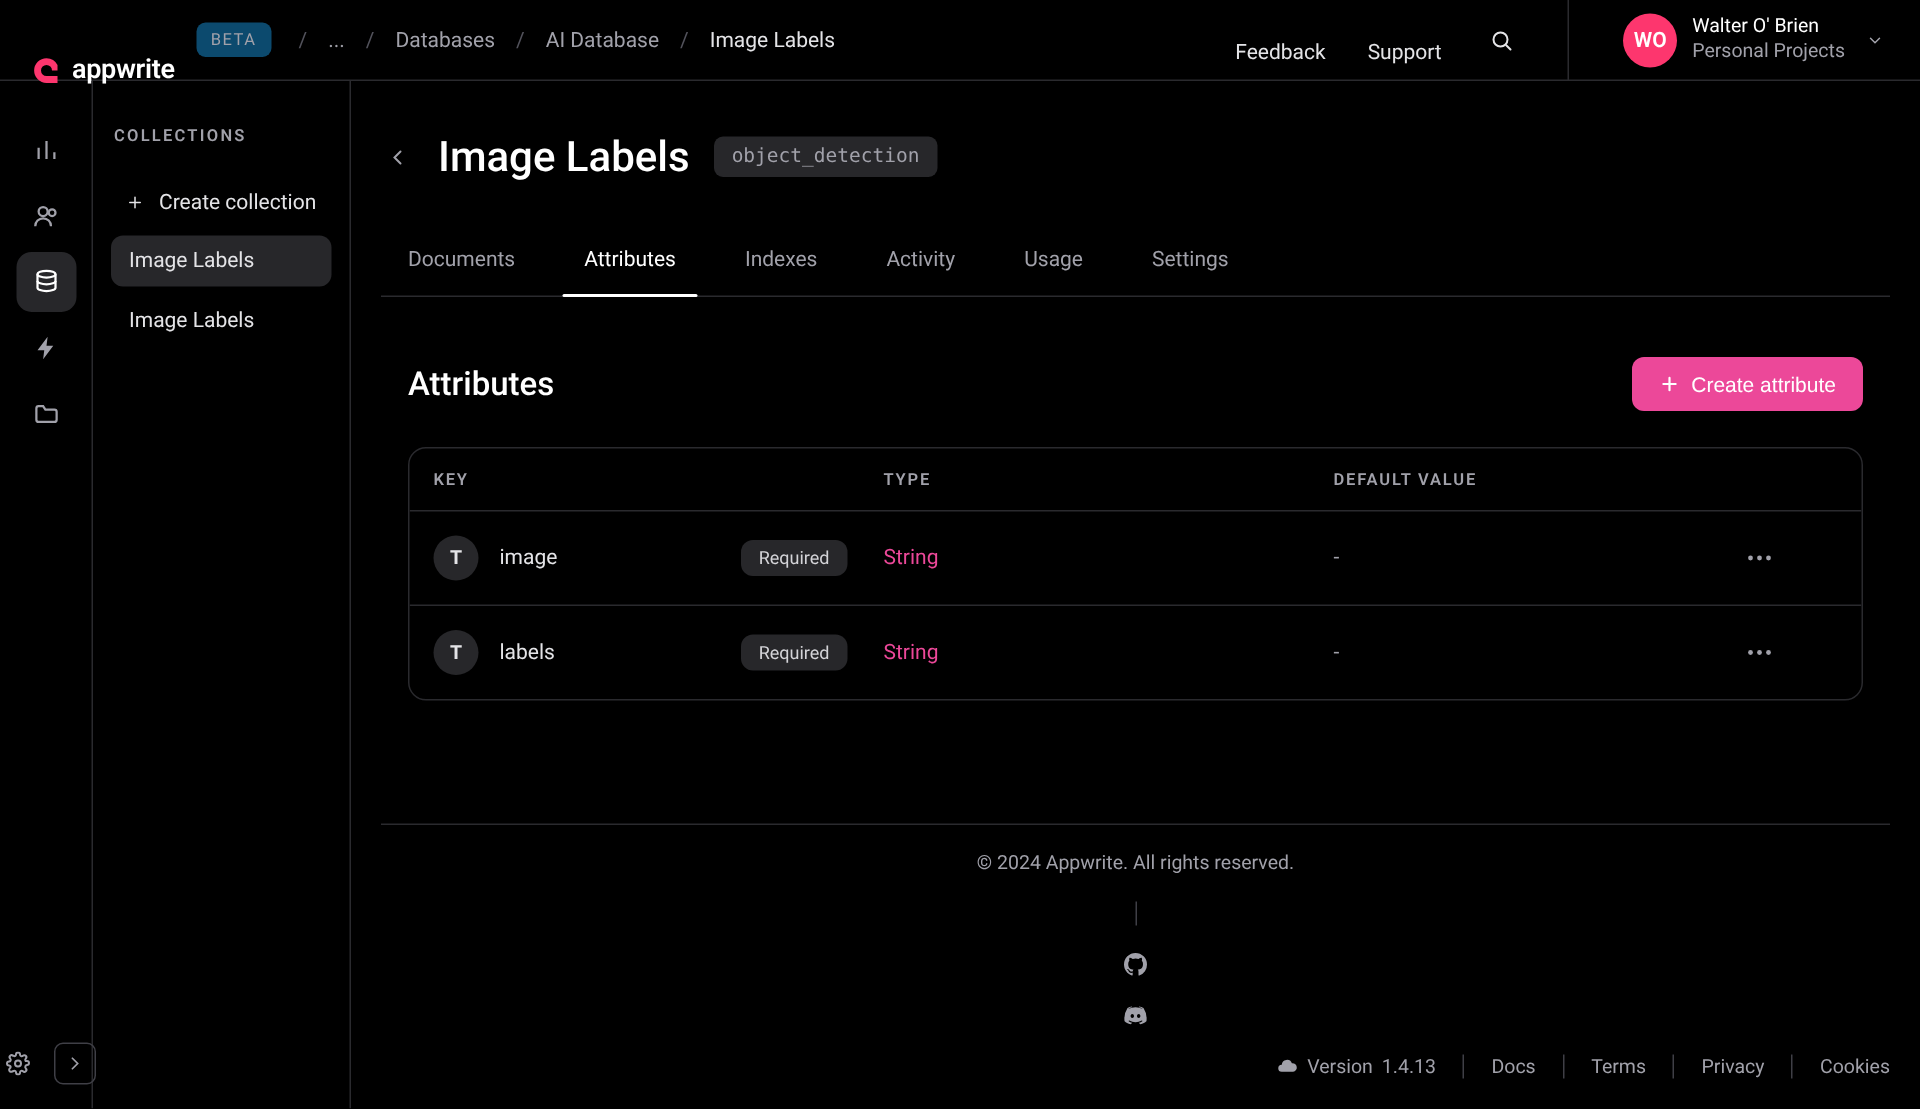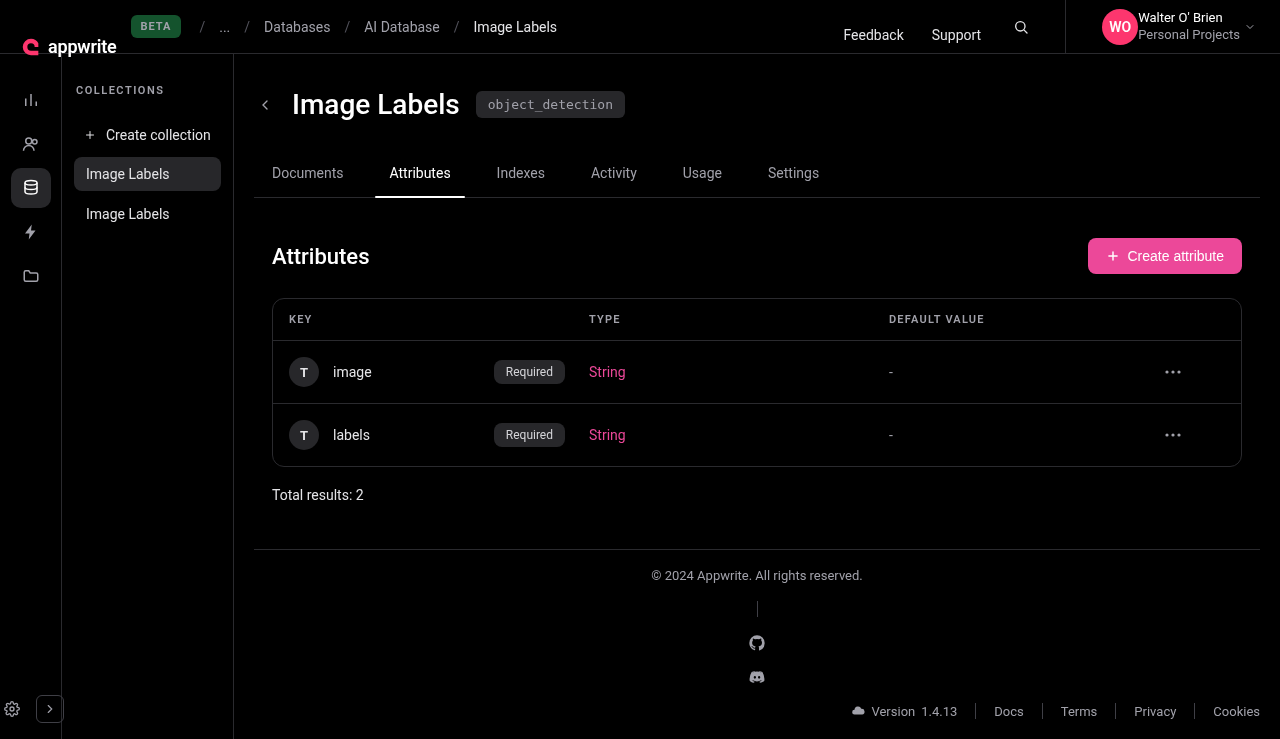--- a/index.html
+++ b/index.html
@@ -3,30 +3,30 @@
 <meta charset="utf-8">
 <style>
   * { box-sizing: border-box; margin: 0; padding: 0; }
   html, body { width: 1280px; height: 739px; background: #000; color: #e4e4e7; font-family: -apple-system, BlinkMacSystemFont, "Segoe UI", Roboto, sans-serif; font-size: 14px; overflow: hidden; }
   a { text-decoration: none; color: inherit; }
 
   
   .topbar { display: flex; align-items: center; height: 54px; border-bottom: 1px solid #2a2a2e; padding: 0 20px; }
   .logo { display: flex; align-items: center; gap: 6px; margin-top: 40px; }
   .logo-text { font-weight: 600; font-size: 18px; color: #fff; letter-spacing: -0.2px; }
-  .beta-badge { background: #14532d; color: #a1a1aa; font-size: 11px; font-weight: 700; letter-spacing: 1px; padding: 5px 10px; border-radius: 6px; margin-left: 14px; }
+  .beta-badge { background: #0c4a6e; color: #a1a1aa; font-size: 11px; font-weight: 400; letter-spacing: 1px; padding: 5px 10px; border-radius: 6px; margin-left: 14px; }
   .breadcrumb { display: flex; align-items: center; gap: 14px; margin-left: 18px; color: #a1a1aa; font-size: 14px; }
   .breadcrumb .sep { color: #52525b; }
   .breadcrumb .crumb { cursor: pointer; }
   .breadcrumb .crumb.current { color: #e4e4e7; }
   .topbar-right { margin-left: auto; display: flex; align-items: center; gap: 28px; }
   .top-link { color: #e4e4e7; cursor: pointer; margin-top: 17px; }
   .search-btn { width: 24px; height: 24px; display: flex; align-items: center; justify-content: center; cursor: pointer; }
   .vsep { width: 1px; height: 54px; background: #2a2a2e; margin: 0 8px 0 4px; }
-  .user-chip { display: flex; align-items: center; gap: 0; cursor: pointer; padding-right: 4px; }
+  .user-chip { display: flex; align-items: center; gap: 10px; cursor: pointer; padding-right: 4px; }
   .avatar { width: 36px; height: 36px; border-radius: 50%; background: #fd366e; color: #fff; font-weight: 600; display: flex; align-items: center; justify-content: center; font-size: 14px; }
   .user-meta { display: flex; flex-direction: column; line-height: 1.25; }
   .user-name { color: #fff; font-size: 13px; }
   .user-org  { color: #a1a1aa; font-size: 13px; }
   .chevron { color: #a1a1aa; margin-left: 4px; }
 
   
   .layout { display: flex; height: calc(739px - 54px); }
 
   
@@ -272,23 +272,20 @@
           <span class="row-actions">
             <svg width="16" height="4" viewBox="0 0 16 4" fill="currentColor">
                 <circle cx="2" cy="2" r="1.6"></circle>
                 <circle cx="8" cy="2" r="1.6"></circle>
                 <circle cx="14" cy="2" r="1.6"></circle>
               </svg>
           </span>
         </div>
       </div>
 
-      <div class="results-line">
-        <span>Total results: </span><span>2</span>
-      </div>
 
     </div>
 
     <div class="footer">
       <span>© 2024 Appwrite. All rights reserved.</span>
       <span class="vline"></span>
       <a>
         <svg width="16" height="16" viewBox="0 0 24 24" fill="currentColor">
             <path d="M12 .5A11.5 11.5 0 0 0 .5 12c0 5.1 3.3 9.4 7.9 10.9.6.1.8-.2.8-.6v-2c-3.2.7-3.9-1.4-3.9-1.4-.5-1.3-1.3-1.7-1.3-1.7-1-.7.1-.7.1-.7 1.2.1 1.8 1.2 1.8 1.2 1 1.8 2.7 1.3 3.4 1 .1-.8.4-1.3.7-1.6-2.6-.3-5.3-1.3-5.3-5.7 0-1.3.4-2.3 1.2-3.1-.1-.3-.5-1.5.1-3.1 0 0 1-.3 3.2 1.2a11 11 0 0 1 5.8 0c2.2-1.5 3.2-1.2 3.2-1.2.6 1.6.2 2.8.1 3.1.8.8 1.2 1.8 1.2 3.1 0 4.4-2.7 5.4-5.3 5.7.4.4.8 1.1.8 2.2v3.2c0 .4.2.7.8.6A11.5 11.5 0 0 0 23.5 12 11.5 11.5 0 0 0 12 .5Z"></path>
           </svg>

